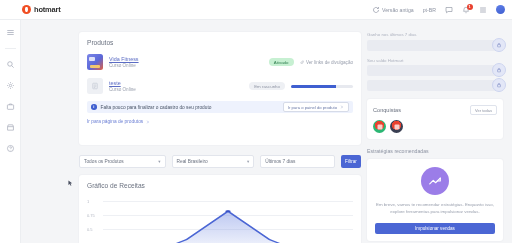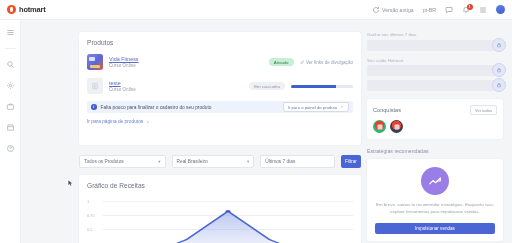--- a/index.html
+++ b/index.html
@@ -10,21 +10,21 @@
     overflow: hidden;
   }
   .app { position: relative; width: 512px; height: 243px; }
 
   
   .topbar {
     position: absolute; top: 0; left: 0; width: 512px; height: 20px;
     background: #ffffff; border-bottom: 1px solid #eceef1;
     display: flex; align-items: center;
   }
-  .brand { display: flex; align-items: center; gap: 3px; padding-left: 7px; width: 76px; }
+  .brand { display: flex; align-items: center; gap: 3px; padding-left: 22px; width: 76px; }
   .brand-mark {
     width: 9px; height: 9px; border-radius: 50%;
     background: #f04e23; position: relative; flex: none;
   }
   .brand-mark::after {
     content: ""; position: absolute; left: 3.2px; top: 1.6px;
     width: 2.6px; height: 5.4px; border-radius: 40%; background: #fff;
   }
   .brand-name { font-size: 7.5px; font-weight: bold; color: #2e2e2e; letter-spacing: -.2px; }
 

